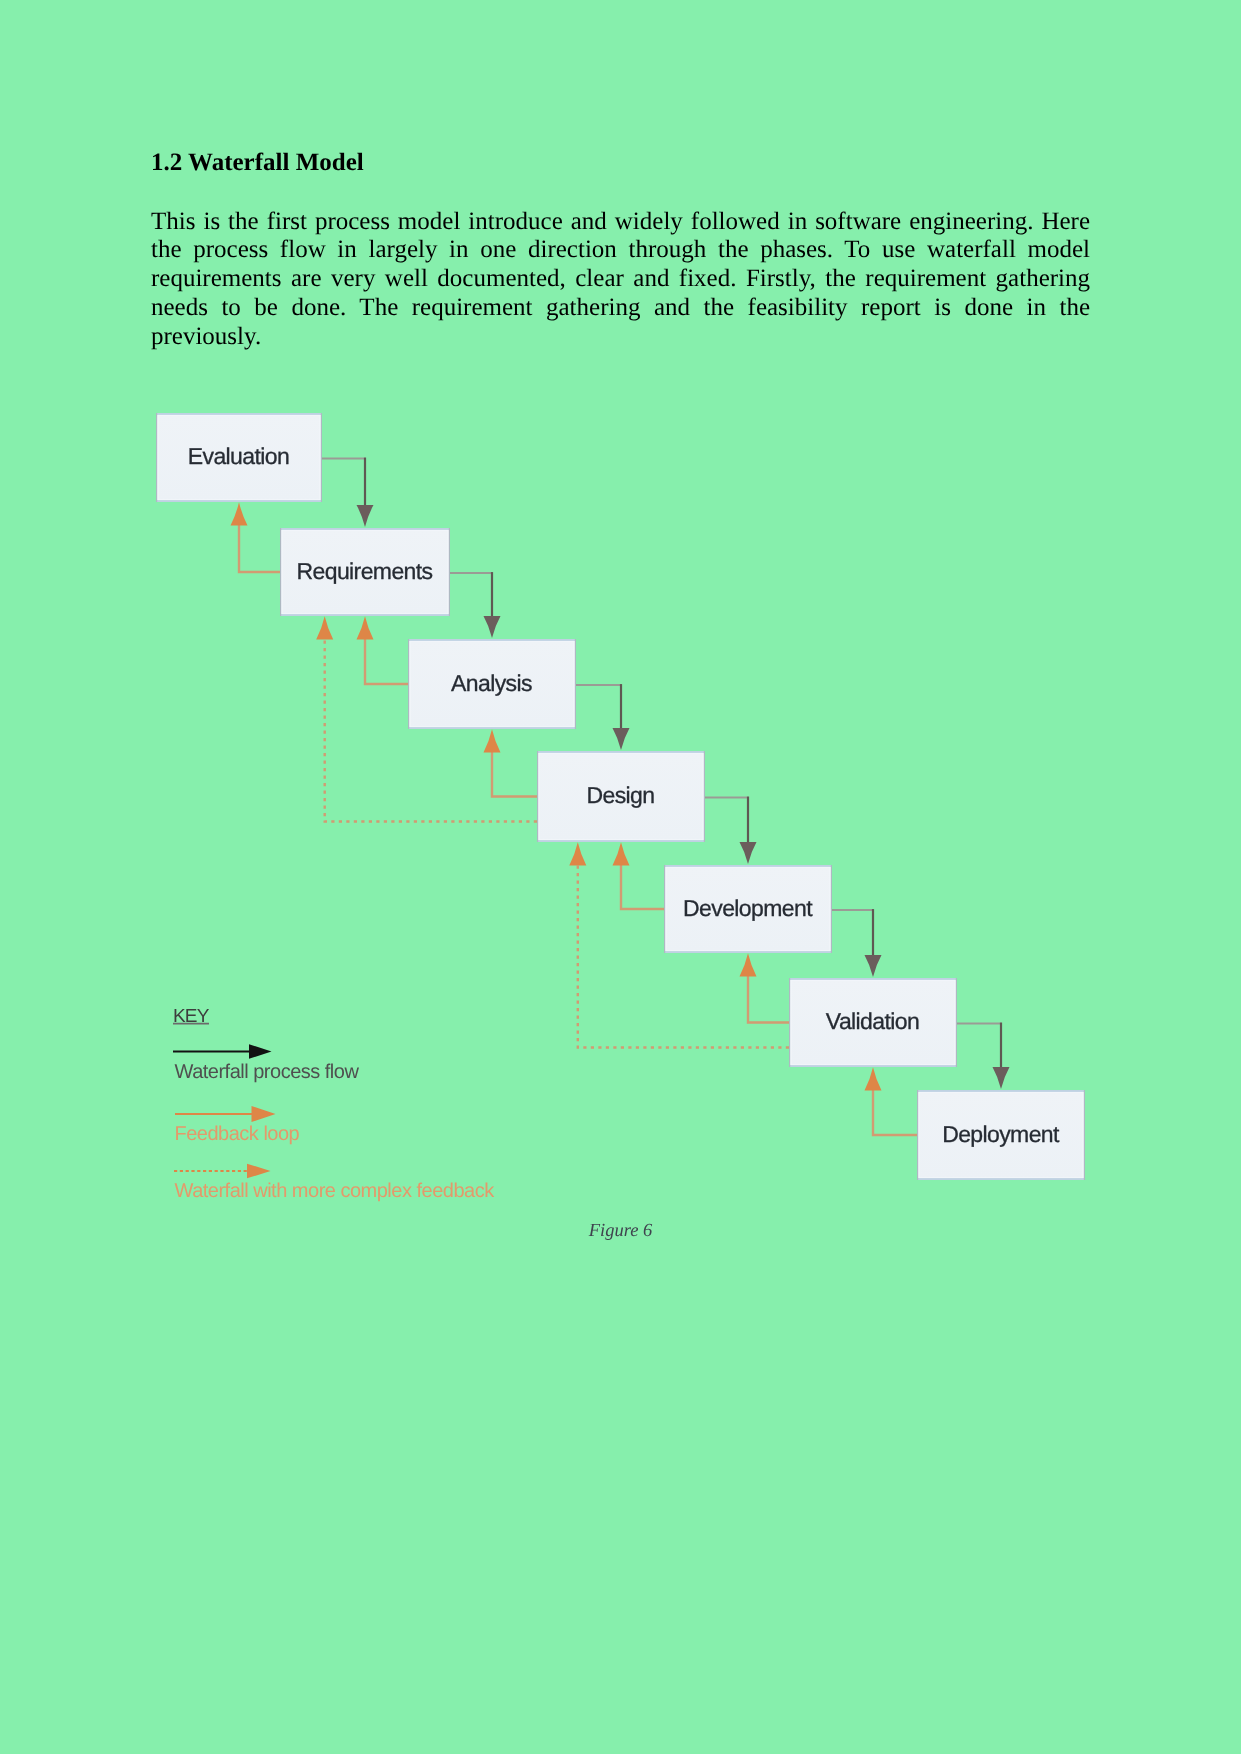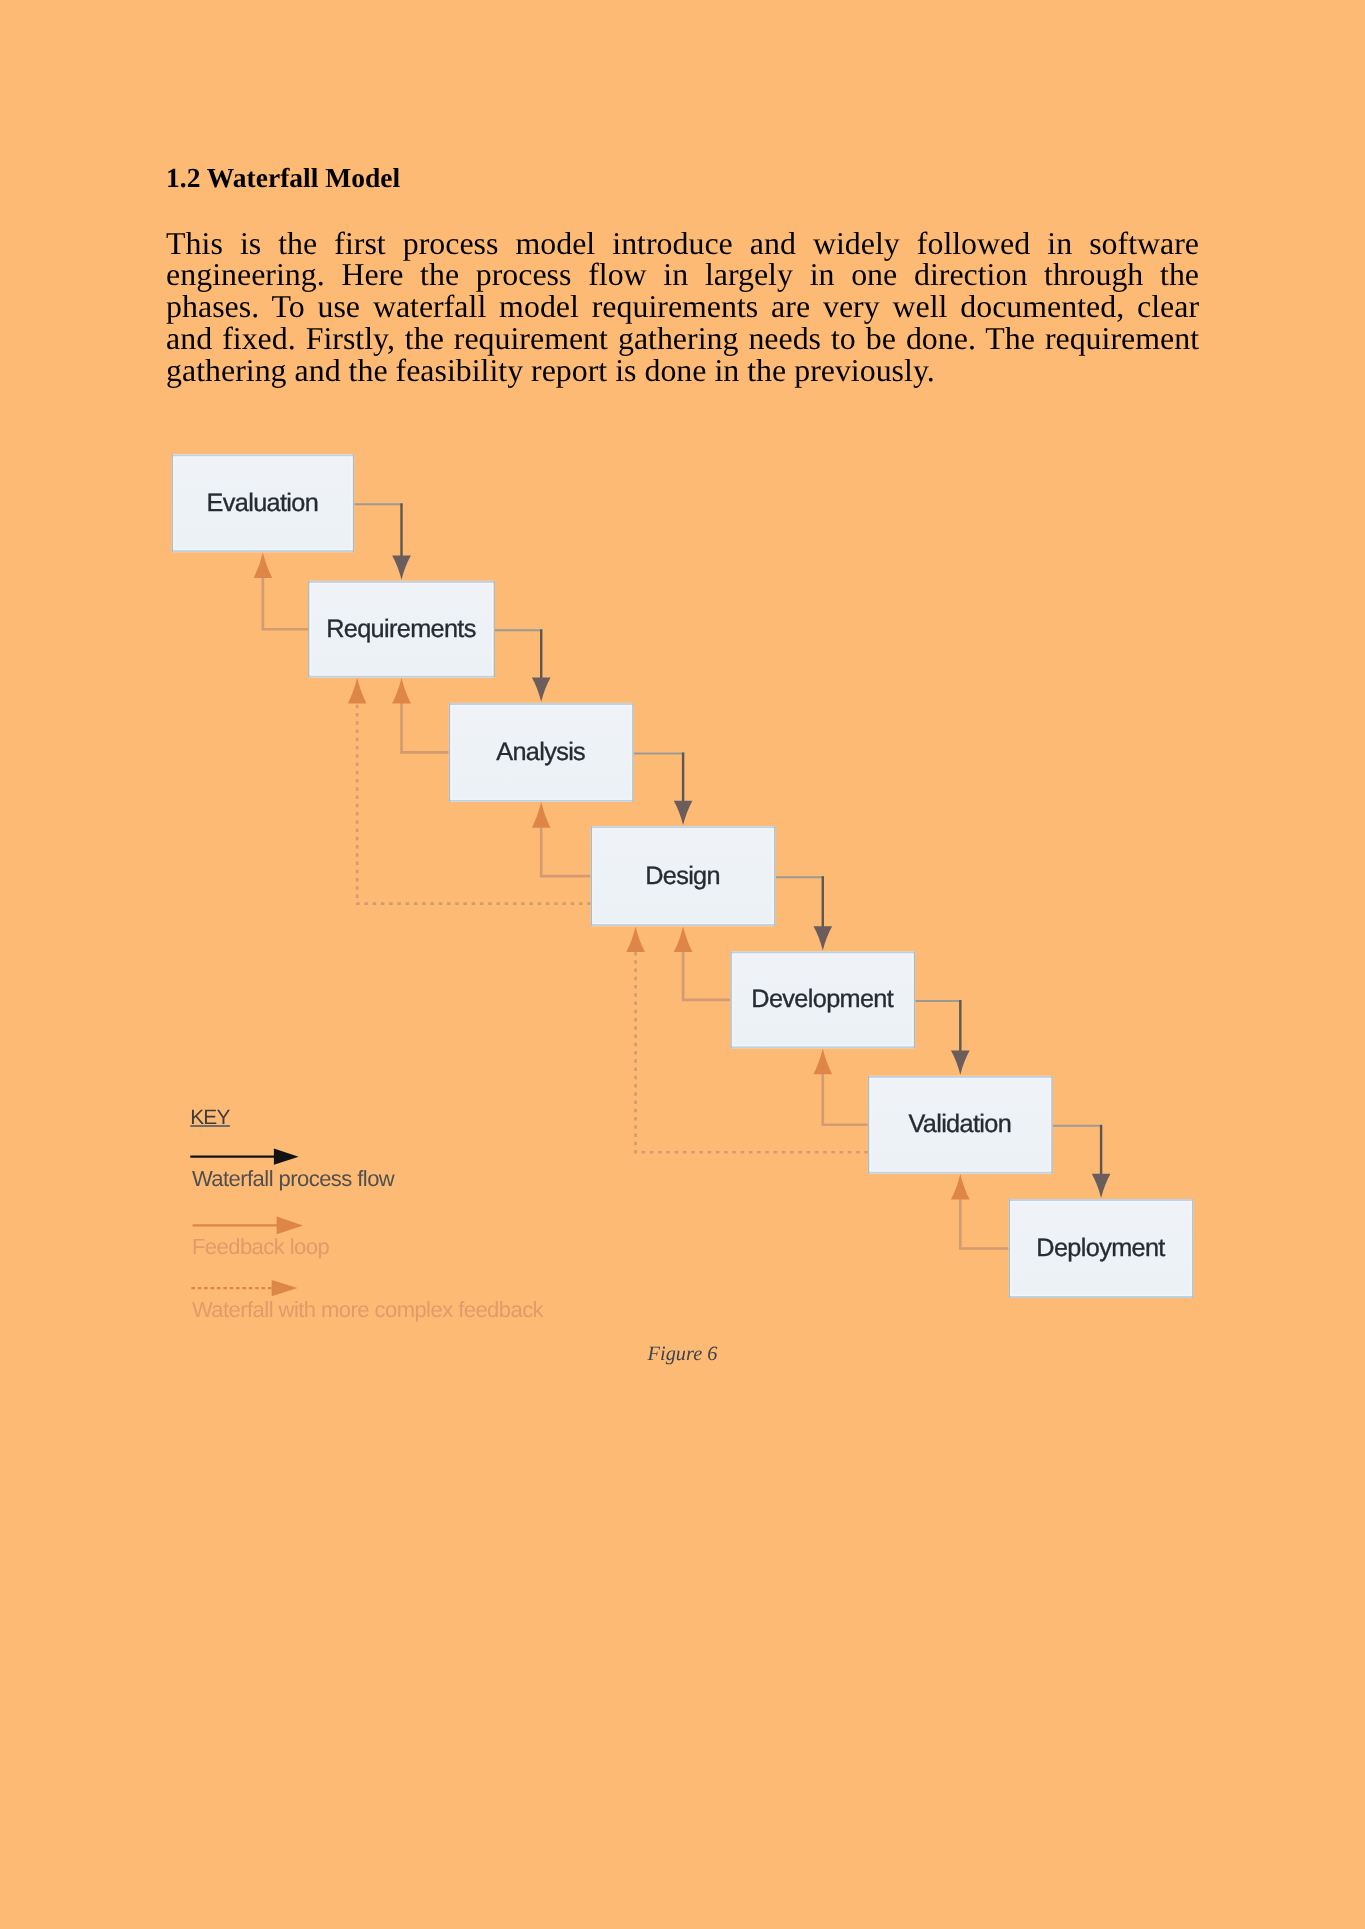--- a/index.html
+++ b/index.html
@@ -1,23 +1,23 @@
 <!DOCTYPE html>
 <html><head>
 <meta charset="utf-8">
 <title>1.2 Waterfall Model</title>
 <style>
   html,body{margin:0;padding:0;}
   body{width:1241px;height:1754px;background:#ffffff;
        font-family:"Liberation Serif",serif;overflow:hidden;position:relative;
        -webkit-font-smoothing:antialiased;text-rendering:geometricPrecision;}
-  .page{position:absolute;left:0;top:0;width:1241px;height:1754px;background:#fdba74;}
+  .page{position:absolute;left:0;top:0;width:1241px;height:1754px;background:#86efac;}
   .heading{position:absolute;left:151px;top:149px;font-size:25px;font-weight:bold;
            color:#000000;white-space:nowrap;}
-  .para{position:absolute;left:151px;top:207.5px;width:939px;font-size:29px;
+  .para{position:absolute;left:151px;top:207.5px;width:939px;font-size:25px;
         line-height:28.9px;text-align:justify;color:#000000;}
   .caption{position:absolute;left:0;top:1221px;width:1241px;text-align:center;
            font-style:italic;font-size:18.5px;color:#3f434e;}
   svg.diagram{position:absolute;left:0;top:0;width:1241px;height:1300px;}
   .boxlabel{font-family:"Liberation Sans",sans-serif;font-size:23px;letter-spacing:-0.6px;
             fill:#262b33;stroke:#262b33;stroke-width:0.3;paint-order:stroke;}
   .keytitle{font-family:"Liberation Sans",sans-serif;font-size:19px;letter-spacing:-0.8px;
             fill:#3d3d3d;}
   .keylabel{font-family:"Liberation Sans",sans-serif;font-size:20px;letter-spacing:-0.5px;}
 </style>

